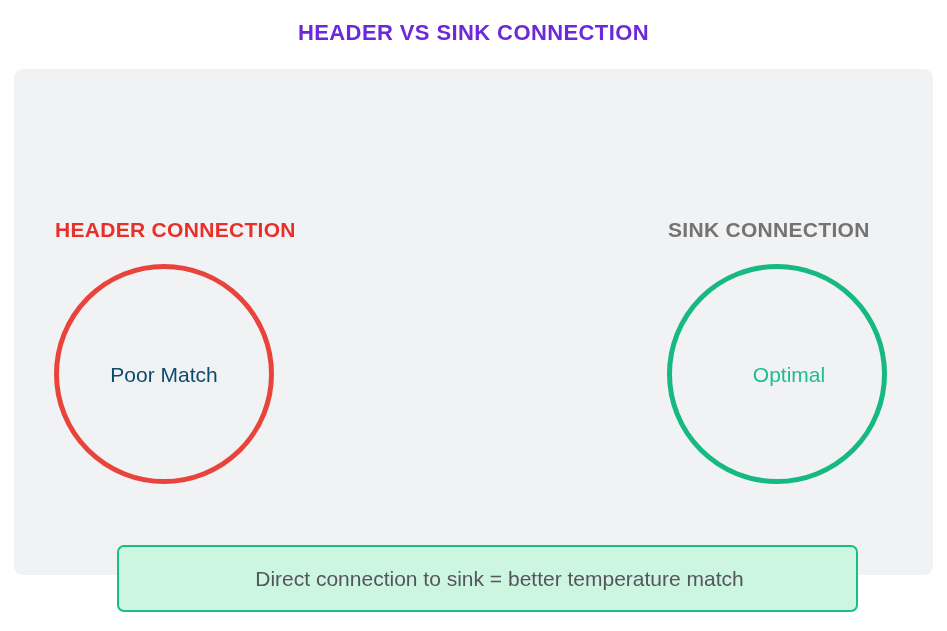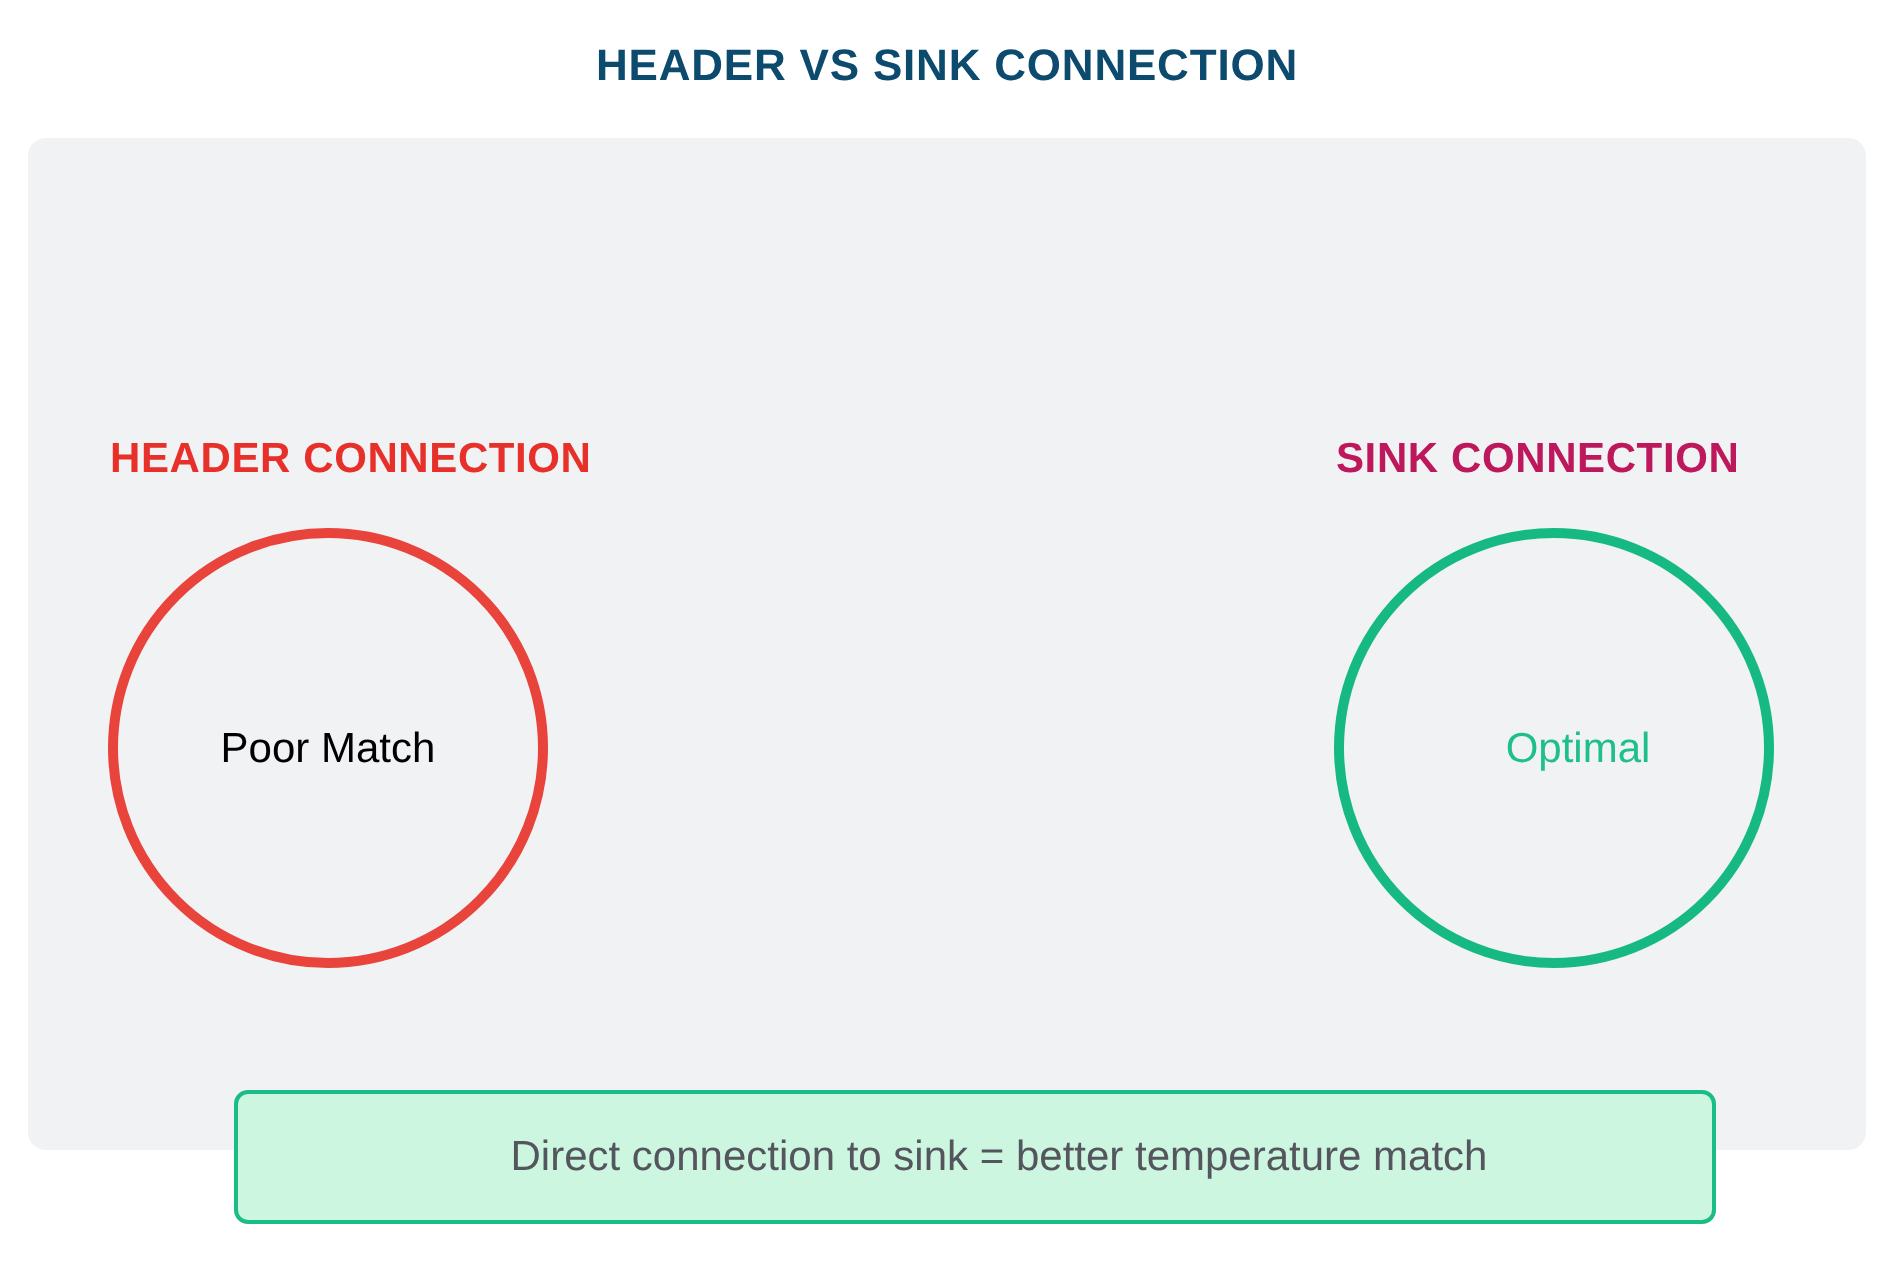--- a/index.html
+++ b/index.html
@@ -26,21 +26,21 @@
   
   .fig-title {
     position: absolute;
     left: 0;
     top: 20px;
     width: 947px;
     text-align: center;
     font-size: 22px;
     font-weight: bold;
     letter-spacing: 0.4px;
-    color: #0c4a6e;
+    color: #6d28d9;
     white-space: nowrap;
   }
 
   
   .panel {
     position: absolute;
     left: 14px;
     top: 69px;
     width: 919px;
     height: 506px;
@@ -116,24 +116,24 @@
 
 <div id="figure">
 
   <div class="fig-title">HEADER VS SINK CONNECTION</div>
 
   <div class="panel">
 
     <div class="col-label left" style="color:#e8302a;">HEADER CONNECTION</div>
 
     <div class="circle left" style="border-color:#e8443c;">
-      <span class="circle-text" style="color:#000000;">Poor Match</span>
+      <span class="circle-text" style="color:#0c4a6e;">Poor Match</span>
     </div>
 
-    <div class="col-label right" style="color:#be185d;">SINK CONNECTION</div>
+    <div class="col-label right" style="color:#737373;">SINK CONNECTION</div>
 
     <div class="circle right" style="border-color:#16b981;">
       <span class="circle-text" style="color:#1dbf8a;margin-left:24px;">Optimal</span>
     </div>
 
     <div class="banner">
       <span class="banner-text">Direct connection to sink = better temperature match</span>
     </div>
 
   </div>

